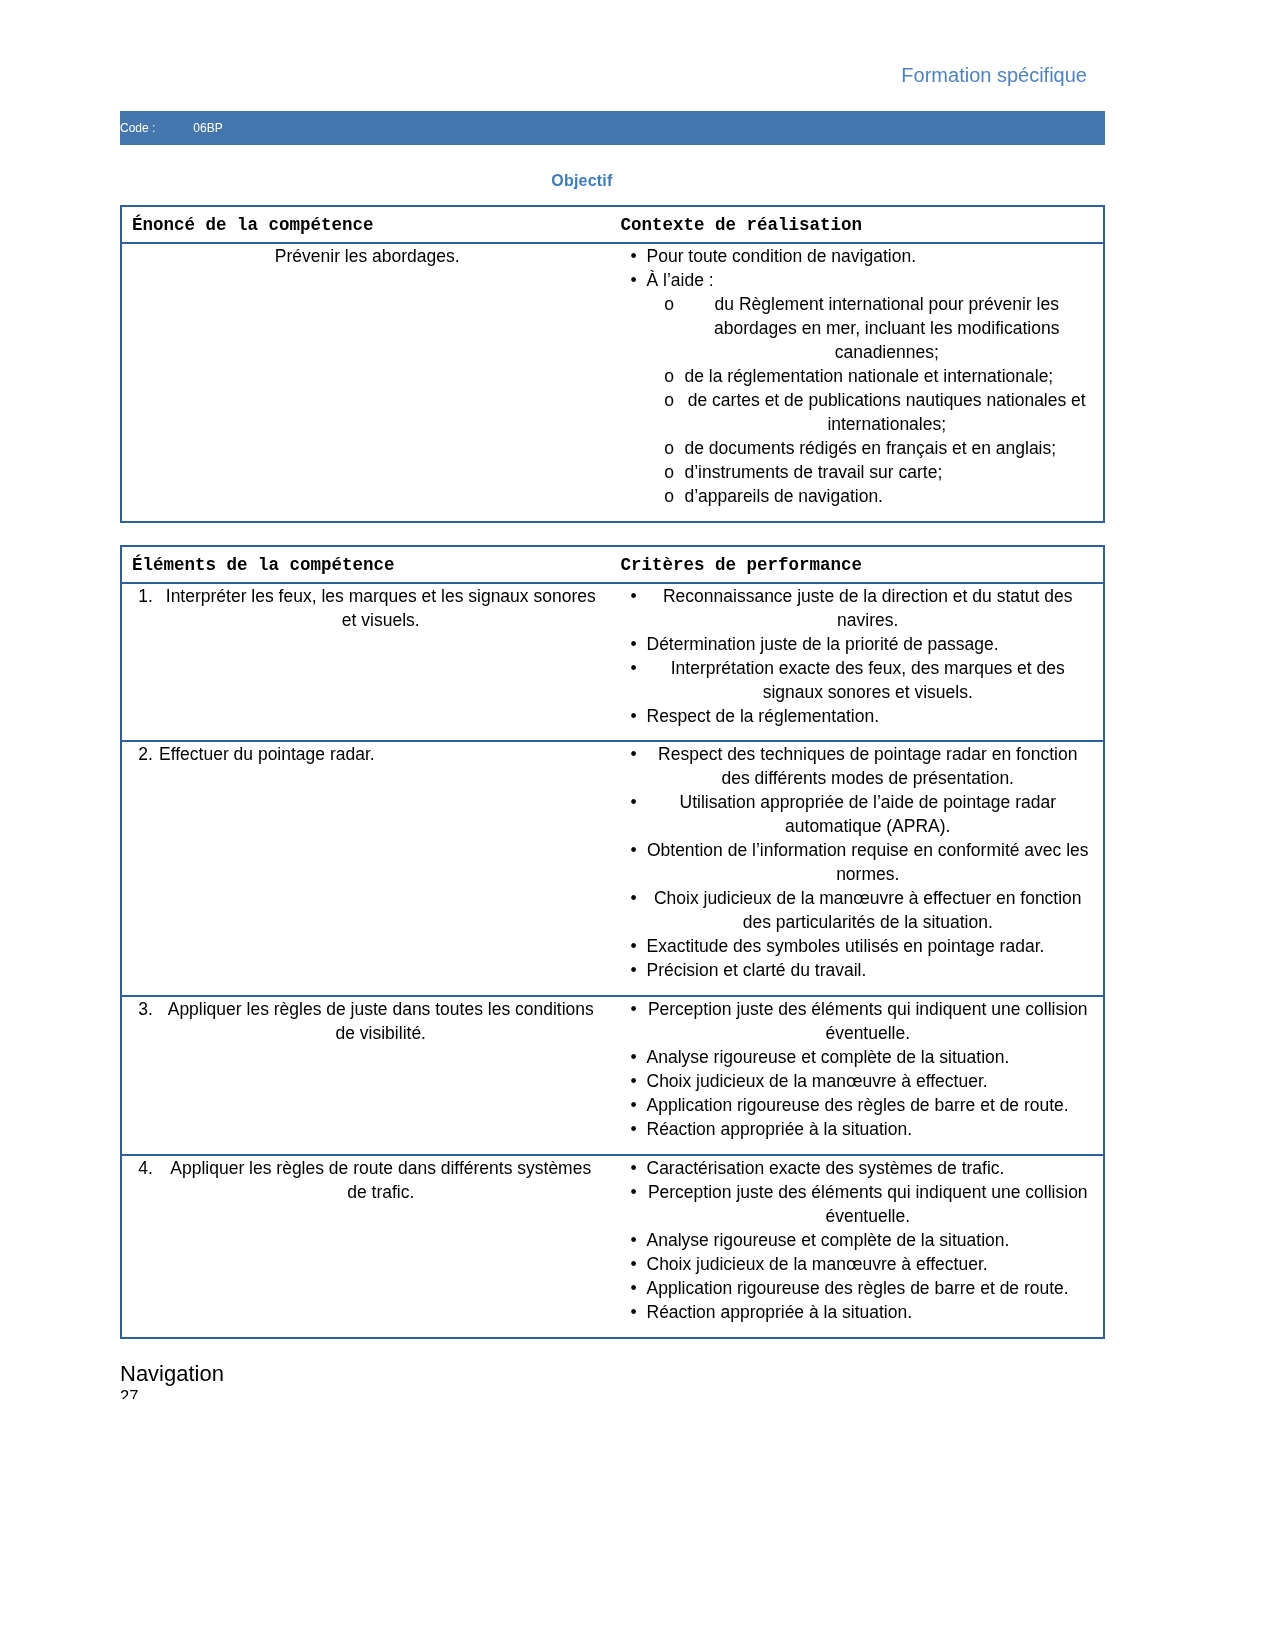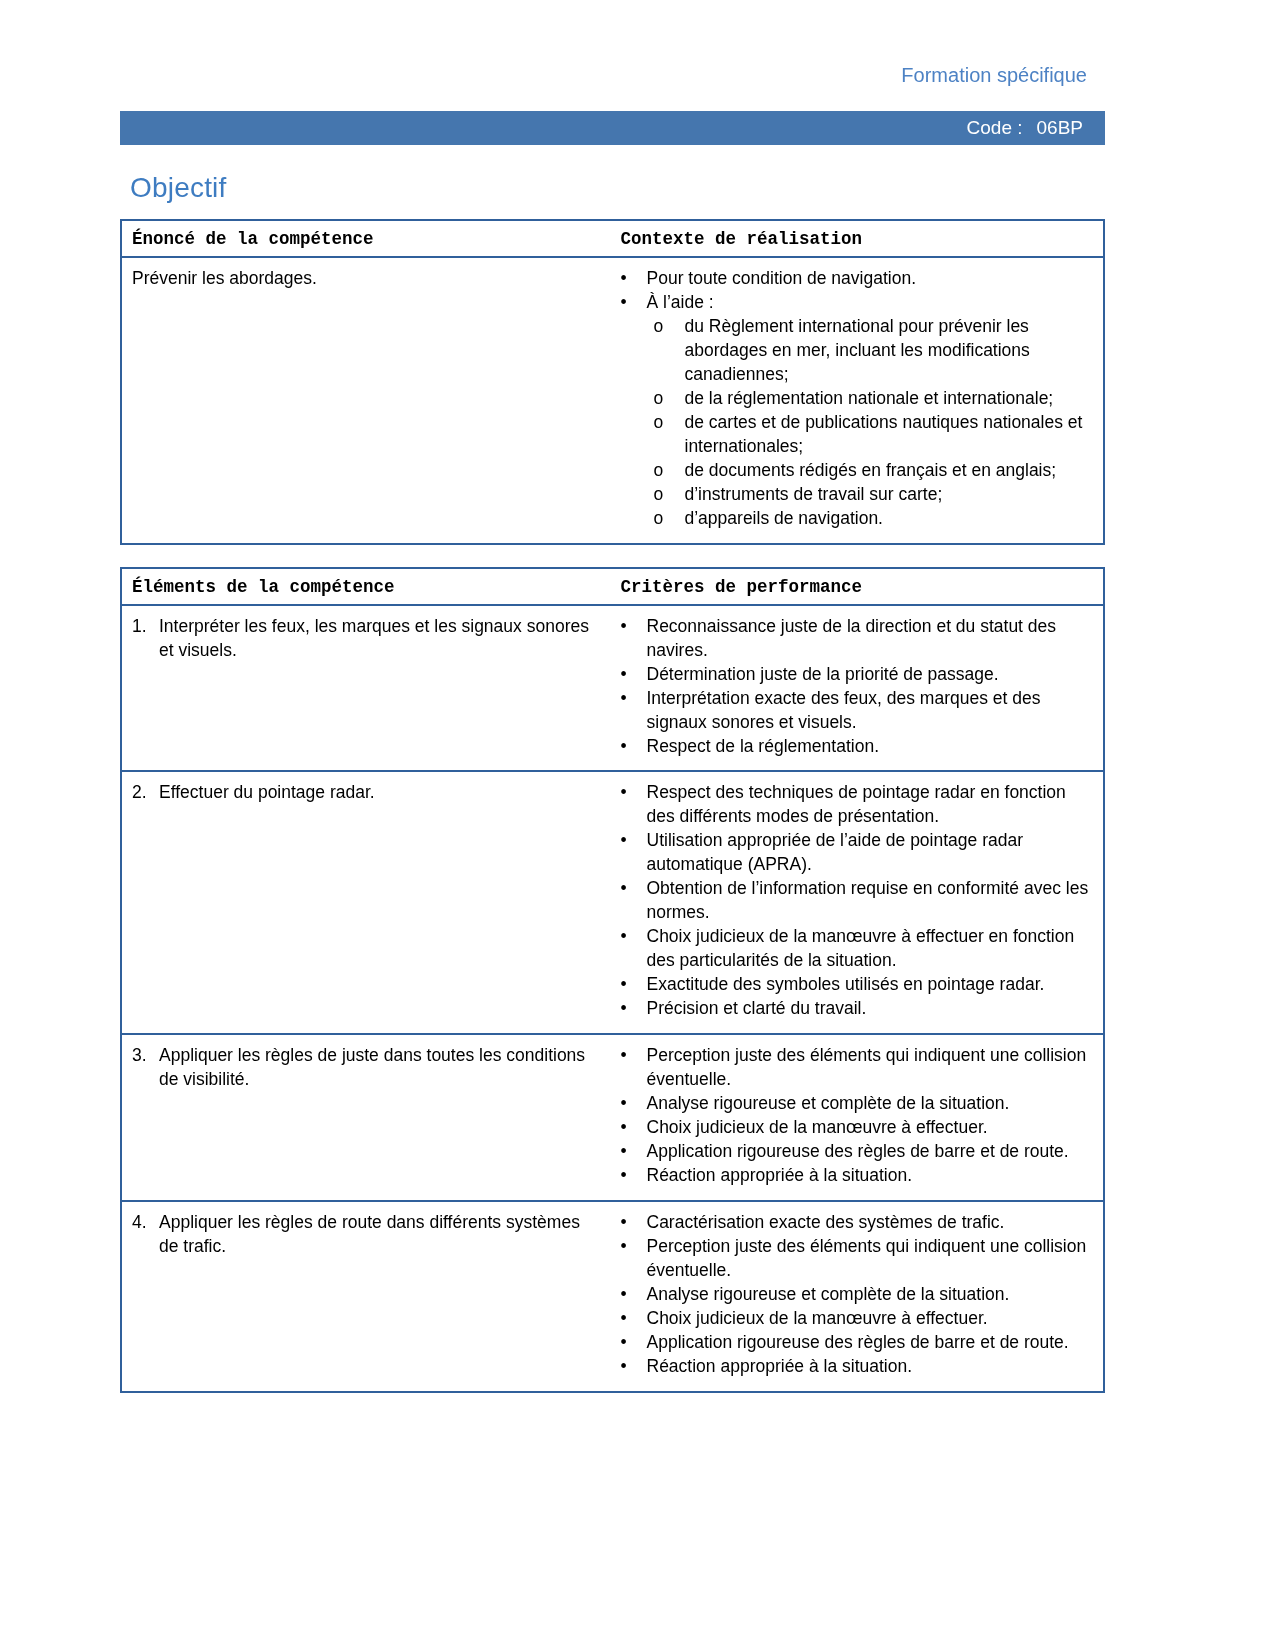--- a/index.html
+++ b/index.html
@@ -1,31 +1,31 @@
 <!DOCTYPE html>
 <html><head>
 <meta charset="utf-8">
 <style>
   * { margin:0; padding:0; box-sizing:border-box; }
   html, body { background:#ffffff; }
   body { font-family:"Liberation Sans","DejaVu Sans",sans-serif; color:#000; }
   .page { position:relative; width:1275px; height:1399px; background:#ffffff; margin:0 auto;
           padding:64px 170px 0 120px; }
   .top-label { text-align:right; padding-right:18px; color:#4d82c4; font-size:20px; margin-bottom:24px; }
-  .code-bar { height:34px; background:#4576ae; display:flex; justify-content:flex-end; align-items:center;
-              padding-right:22px; color:#ffffff; font-size:19px; }
-  .code-value { margin-left:14px; }
+  .code-bar { height:34px; background:#4576ae; display:flex; align-items:center;
+              padding-right:36px; color:#ffffff; font-size:12px; }
+  .code-value { margin-left:38px; }
   .col-heads { display:flex; margin-top:27px; margin-bottom:15px; }
-  .col-head { width:50%; padding-left:10px; font-weight:normal; color:#3e7cc1; font-size:28px; letter-spacing:0.2px; }
+  .col-head { width:50%; padding-left:10px; font-weight:bold; color:#3e7cc1; font-size:16px; letter-spacing:0.2px;text-align:right; }
   table { width:100%; border-collapse:collapse; table-layout:fixed; border:2px solid #30609b; }
   col.c-left { width:50%; }
   th { font-weight:bold; font-size:17.5px; text-align:left; vertical-align:top;
        padding:8px 10px 7px; border-bottom:2px solid #30609b;font-family:Liberation Mono, monospace; }
   th.rcol { padding-left:8px;margin-top:44px; }
-  td { font-size:17.5px; vertical-align:top; padding:9px 10px 12px; line-height:1.37; }
+  td { font-size:17.5px; vertical-align:top; padding:1px 10px 12px; line-height:1.37;text-align:center; }
   td.rcol { padding-left:8px; padding-right:14px; }
   .t2 { margin-top:22px; }
   .t2 tbody td { border-top:2px solid #30609b; }
   ul.blist { list-style:none; }
   ul.blist li { display:flex; line-height:1.37; }
   ul.blist .marker { flex:0 0 26px; }
   ul.blist li.lvl2 { padding-left:33px; }
   ul.blist li.lvl2 .marker { flex:0 0 31px; }
   .elem { display:flex; }
   .elem .num { flex:0 0 27px; }

